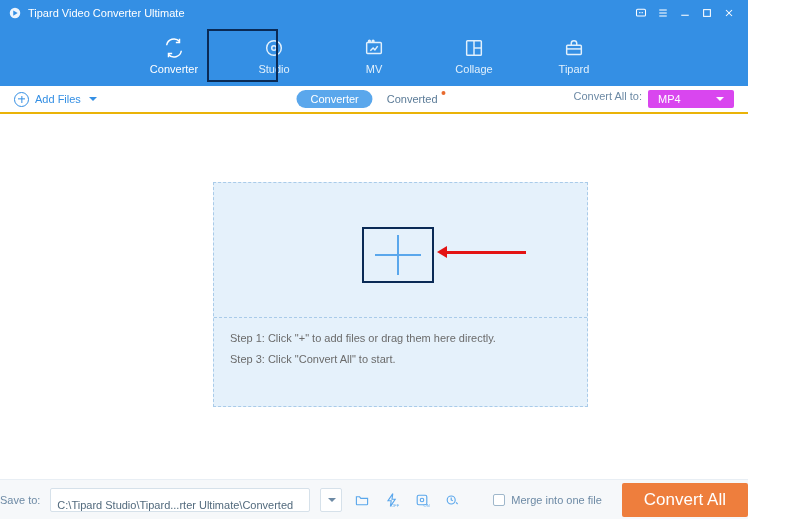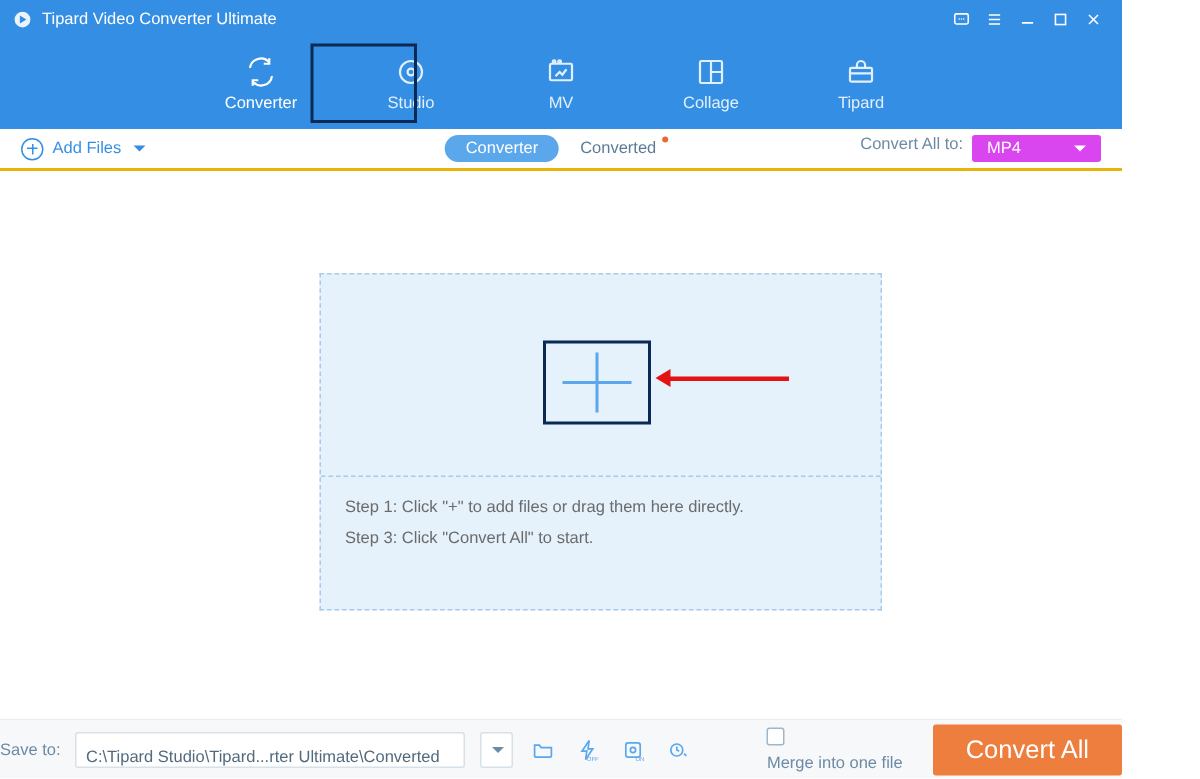--- a/index.html
+++ b/index.html
@@ -50,21 +50,21 @@
   .arrow::before { content: ""; position: absolute; left: -9px; top: -5px; width: 0; height: 0; border-top: 6px solid transparent; border-bottom: 6px solid transparent; border-right: 10px solid #e31313; }
   .drop-steps { padding: 10px 16px; color: #6b6b6b; font-size: 11px; line-height: 1.9; }
 
   
   .footer { height: 40px; background: #f6f8fa; border-top: 1px solid #e8eef4; display: flex; align-items: center; padding: 0 0; gap: 10px; font-size: 11px; color: #5b7380; }
   .footer .label { color: #6d8aa5; }
   .path-box { flex: 0 0 auto; width: 260px; height: 24px; border: 1px solid #d6e1ea; background: #fff; display: flex; align-items: flex-end; padding: 0 6px; color: #526a7d; border-radius: 2px; }
   .path-chev { width: 22px; height: 24px; border: 1px solid #d6e1ea; background: #fff; display: flex; align-items: center; justify-content: center; border-radius: 2px; cursor: pointer; }
   .foot-icon { width: 20px; height: 20px; display: inline-flex; align-items: center; justify-content: center; cursor: pointer; }
   .foot-icon svg { stroke: #5aa7ec; fill: none; stroke-width: 1.4; width: 16px; height: 16px; }
-  .merge { margin-left: auto; display: inline-flex; gap: 6px; cursor: pointer; color: #6d8aa5; flex-direction: column; }
+  .merge { margin-left: auto; display: inline-flex; align-items: center; gap: 6px; cursor: pointer; color: #6d8aa5; }
   .merge .cb { width: 12px; height: 12px; border: 1px solid #9fb7cb; background: #fff; border-radius: 2px; }
   .convert-btn { background: #ee7e3d; color: #fff; padding: 7px 22px; border-radius: 2px; font-size: 17px; cursor: pointer; margin-left: 10px; }
 </style>
 </head>
 <body>
 
 <div class="app">
 
   <div class="titlebar">
     <span class="logo">

